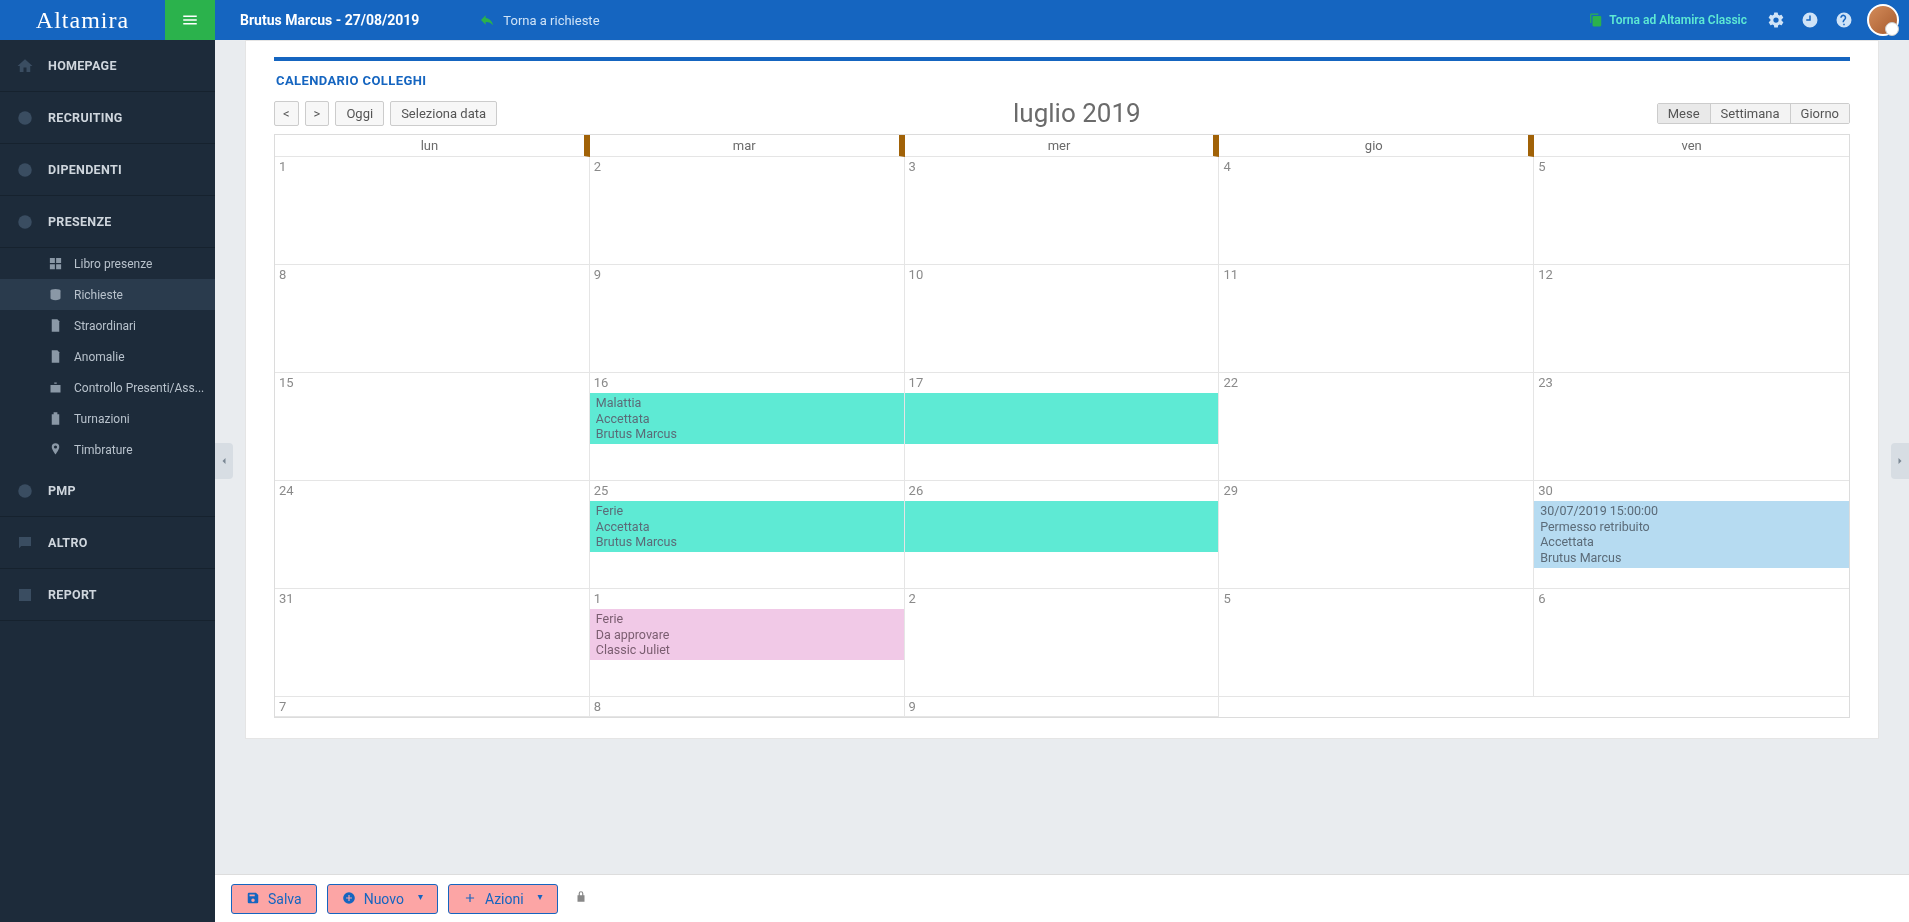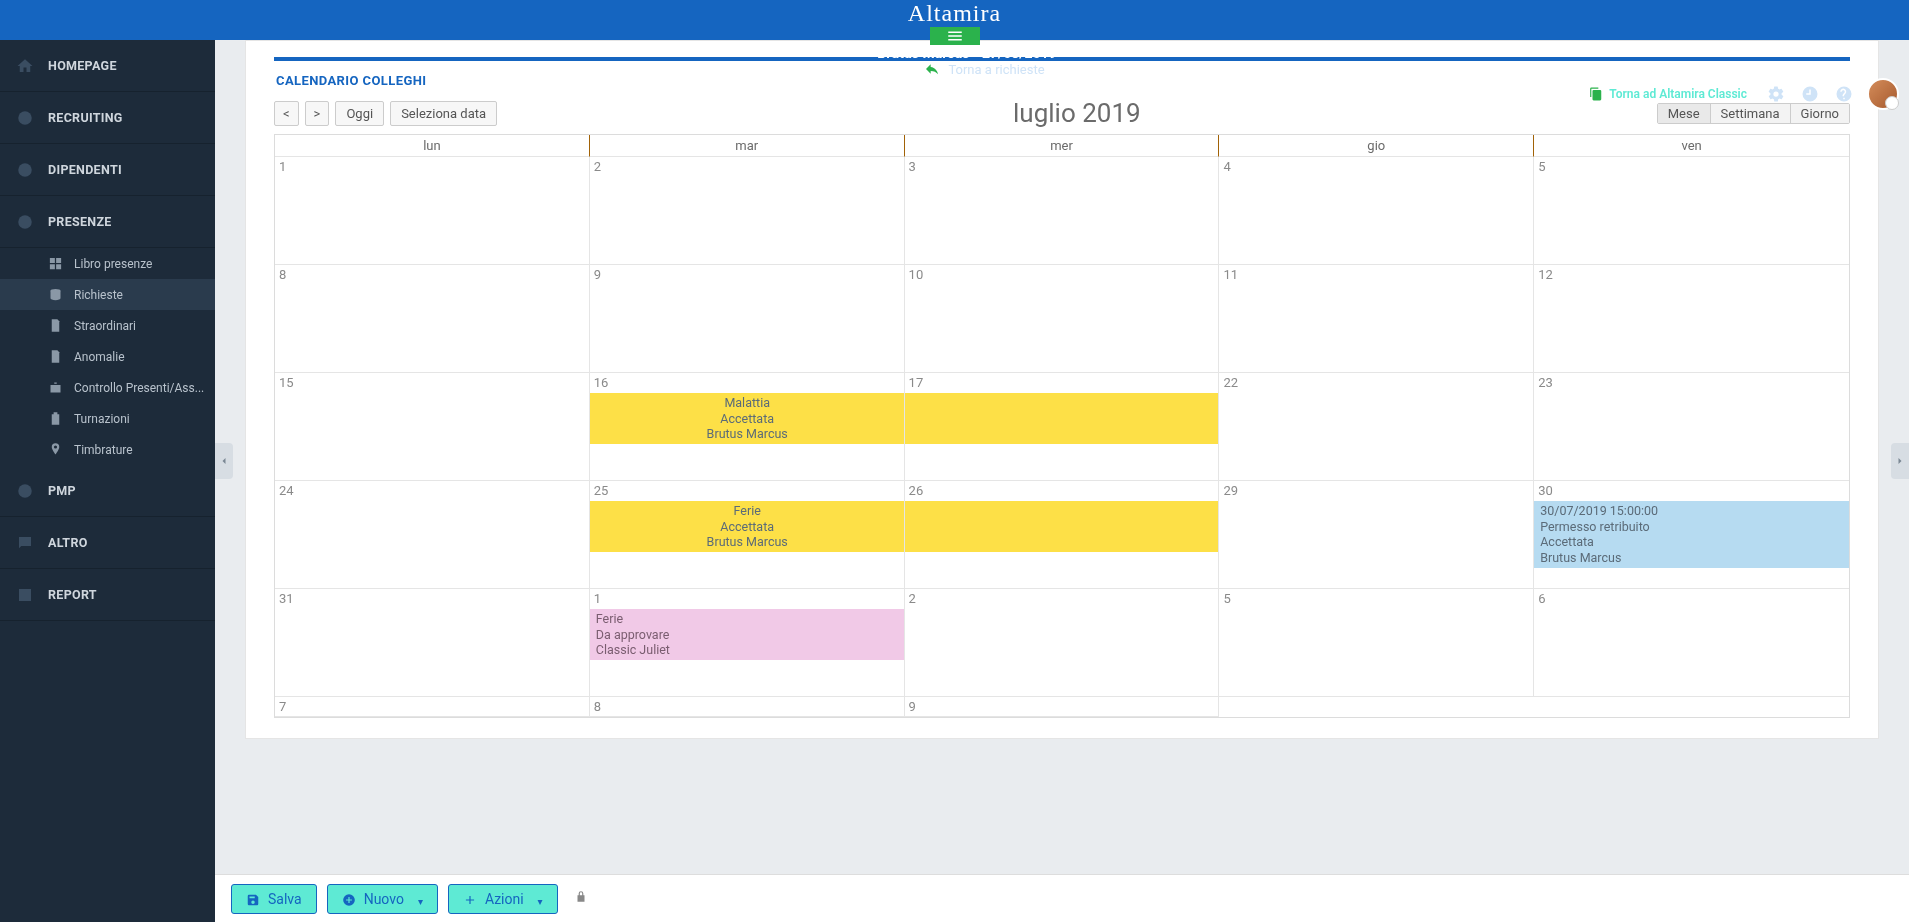--- a/index.html
+++ b/index.html
@@ -1,20 +1,20 @@
 <!DOCTYPE html>
 <html><head>
 <meta charset="utf-8">
 <style>
 * { margin: 0; padding: 0; box-sizing: border-box; font-family: -apple-system, BlinkMacSystemFont, "Segoe UI", Roboto, Arial, sans-serif; }
 html, body { width: 100%; height: 100%; overflow: hidden; }
 body { background: #e9ecef; }
 
 
-.topbar { position: fixed; top: 0; left: 0; right: 0; height: 40px; background: #1565c0; color: #fff; display: flex; align-items: center; z-index: 100; flex-direction: column; }
+.topbar { position: fixed; top: 0; left: 0; right: 0; height: 40px; background: #1565c0; color: #fff; display: flex; align-items: center; z-index: 100; }
 .logo { width: 165px; display: flex; align-items: center; justify-content: center; font-family: Georgia, serif; font-size: 24px; letter-spacing: 1px; }
 .hamburger { width: 50px; height: 40px; background: #2bb24c; display: flex; align-items: center; justify-content: center; cursor: pointer; }
 .hamburger svg { width: 18px; height: 18px; fill: #fff; }
 .title { font-weight: 700; font-size: 14px; margin-left: 25px; white-space: nowrap; }
 .backlink { display: flex; align-items: center; margin-left: 60px; font-size: 13px; color: #cfe3f7; cursor: pointer; }
 .backlink svg { width: 16px; height: 16px; fill: #2bb24c; margin-right: 8px; }
 .topbar-right { margin-left: auto; display: flex; align-items: center; padding-right: 10px; }
 .classic-link { color: #5eead4; font-size: 12px; font-weight: 600; display: flex; align-items: center; margin-right: 12px; cursor: pointer; }
 .classic-link svg { width: 14px; height: 14px; fill: #2bb24c; margin-right: 6px; }
 .top-icon { width: 34px; height: 34px; display: flex; align-items: center; justify-content: center; cursor: pointer; color: #cfe3f7; }
@@ -51,37 +51,37 @@
 .btn.small { padding: 3px 8px; }
 .cal-toolbar .center { flex: 1; text-align: center; font-size: 26px; color: #6b6b6b; font-weight: 400; }
 .cal-toolbar .right { display: flex; border: 1px solid #ccc; border-radius: 2px; overflow: hidden; }
 .cal-toolbar .right .seg { background: #f3f3f3; font-size: 13px; color: #555; padding: 2px 10px; cursor: pointer; border-right: 1px solid #ccc; }
 .cal-toolbar .right .seg:last-child { border-right: none; }
 .cal-toolbar .right .seg.active { background: #e9e9e9; }
 
 
 .cal { border: 1px solid #dcdcdc; }
 .cal-header { display: grid; grid-template-columns: repeat(5, 1fr); }
-.cal-header .dow { text-align: center; font-size: 13px; color: #6b6b6b; padding: 3px 0; border-right: 1px solid #a16207; border-bottom: 1px solid #e5e5e5; }
+.cal-header .dow { text-align: center; font-size: 13px; color: #6b6b6b; padding: 3px 0; border-right: 6px solid #a16207; border-bottom: 1px solid #e5e5e5; }
 .cal-header .dow:last-child { border-right: none; }
 .cal-body { display: grid; grid-template-columns: repeat(5, 1fr); }
 .cell { min-height: 108px; border-right: 1px solid #e5e5e5; border-bottom: 1px solid #e5e5e5; position: relative; font-size: 13px; color: #8a8a8a; padding: 2px 4px; overflow: hidden; }
 .cell:nth-child(5n) { border-right: none; }
 .cell.short { min-height: 20px; overflow: hidden; }
 .event { position: absolute; left: 0; right: 0; top: 20px; padding: 2px 6px; font-size: 12.5px; line-height: 1.25; }
-.event.blue  { background: #fde047; color: #5b6b78; text-align: center; }
+.event.blue  { background: #5eead4; color: #5b6b78; }
 .event.blue2 { background: #b6dbf1; color: #5b6b78; }
 .event.pink  { background: #f1c9e7; color: #7a5d70; }
 .event.cont-right { right: -1px; }
 .event.cont-left  { left: -1px; } 
 
 
 
 .footer { position: fixed; bottom: 0; left: 215px; right: 0; height: 48px; background: #fff; border-top: 1px solid #ddd; display: flex; align-items: center; padding: 0 16px; gap: 10px; z-index: 60; }
-.fbtn { display: flex; align-items: flex-end; gap: 8px; border: 1px solid #1565c0; color: #1565c0; background: #5eead4; border-radius: 3px; padding: 6px 14px; font-size: 14px; cursor: pointer; }
+.fbtn { display: flex; align-items: flex-start; gap: 8px; border: 1px solid #1565c0; color: #1565c0; background: #fca5a5; border-radius: 3px; padding: 6px 14px; font-size: 14px; cursor: pointer; }
 .fbtn svg { width: 14px; height: 14px; fill: #1565c0; }
 .fbtn .caret { margin-left: 6px; font-size: 10px; }
 .lock { color: #888; margin-left: 6px; }
 </style>
 </head>
 <body>
 
 <div class="topbar">
   <div class="logo">Altamira</div>
   <div class="hamburger">

